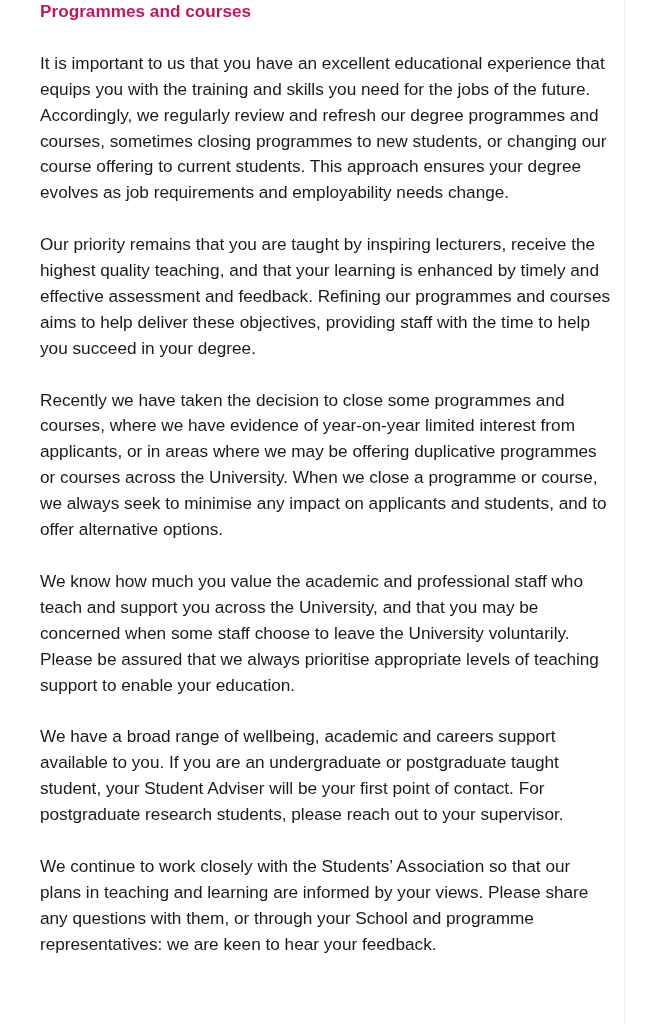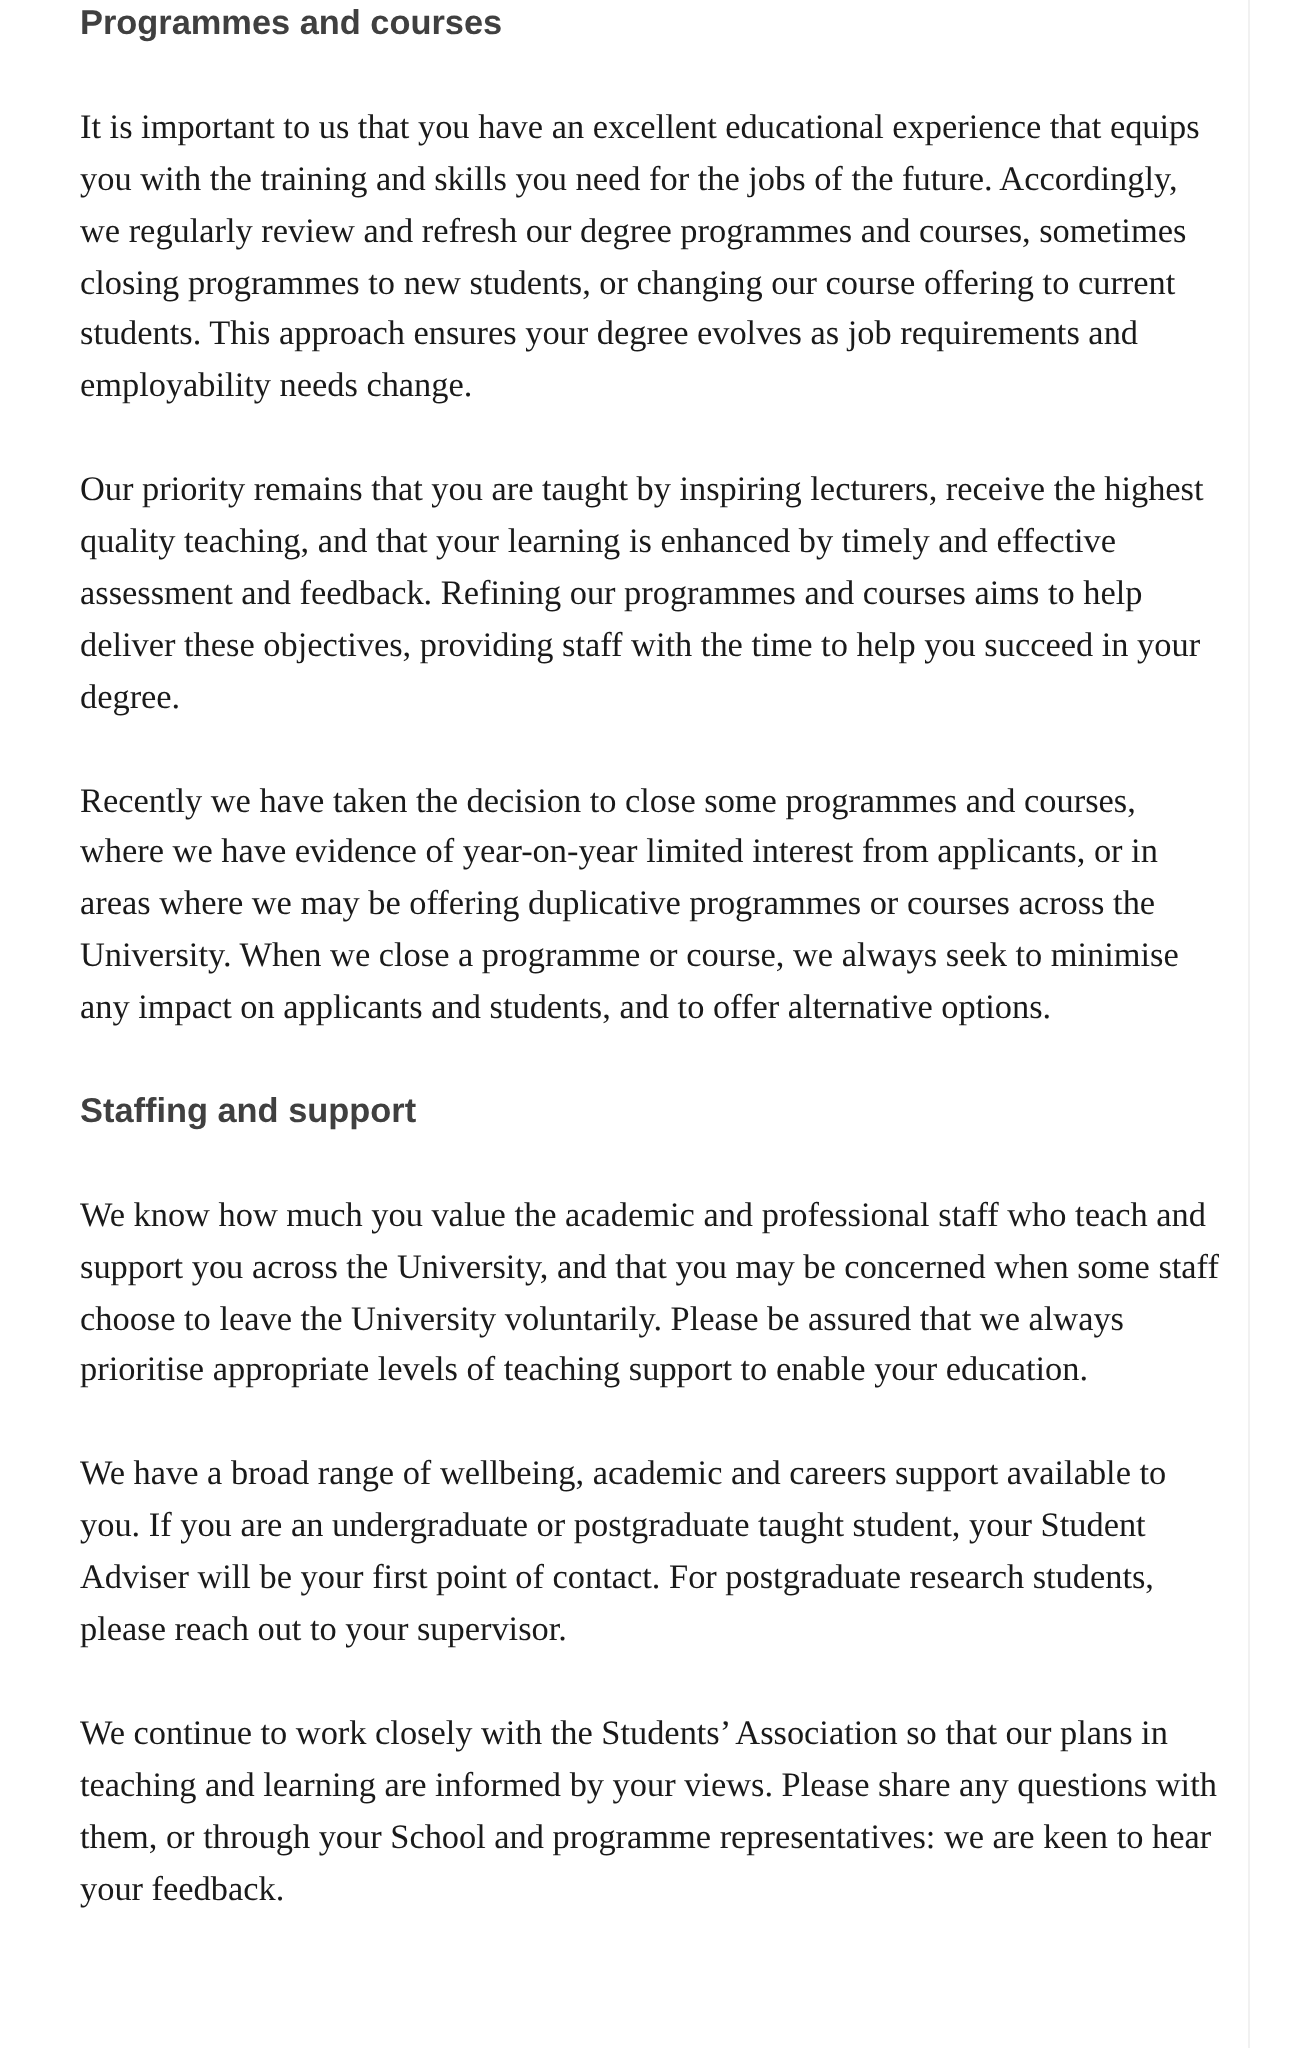--- a/index.html
+++ b/index.html
@@ -30,41 +30,39 @@
       top: -1px;
       width: 572px;
       font-size: 17.2px;
       line-height: 25.9px;
     }
     h2 {
       font-size: 17.2px;
       font-weight: bold;
       margin: 0 0 25.9px 0;
       line-height: 25.9px;
-      color: #404040;
+      color: #be185d;
     }
     p {
       margin: 0 0 25.9px 0;
-      font-family: Liberation Serif, serif;
     }
   </style>
 </head>
 <body>
 
 <div class="page">
   <div class="content">
 
     <section>
       <h2>Programmes and courses</h2>
       <p>It is important to us that you have an excellent educational experience that equips you with the training and skills you need for the jobs of the future. Accordingly, we regularly review and refresh our degree programmes and courses, sometimes closing programmes to new students, or changing our course offering to current students. This approach ensures your degree evolves as job requirements and employability needs change.</p>
       <p>Our priority remains that you are taught by inspiring lecturers, receive the highest quality teaching, and that your learning is enhanced by timely and effective assessment and feedback. Refining our programmes and courses aims to help deliver these objectives, providing staff with the time to help you succeed in your degree.</p>
       <p>Recently we have taken the decision to close some programmes and courses, where we have evidence of year-on-year limited interest from applicants, or in areas where we may be offering duplicative programmes or courses across the University. When we close a programme or course, we always seek to minimise any impact on applicants and students, and to offer alternative options.</p>
     </section>
 
     <section>
-      <h2>Staffing and support</h2>
       <p>We know how much you value the academic and professional staff who teach and support you across the University, and that you may be concerned when some staff choose to leave the University voluntarily. Please be assured that we always prioritise appropriate levels of teaching support to enable your education.</p>
       <p>We have a broad range of wellbeing, academic and careers support available to you. If you are an undergraduate or postgraduate taught student, your Student Adviser will be your first point of contact. For postgraduate research students, please reach out to your supervisor.</p>
       <p>We continue to work closely with the Students’ Association so that our plans in teaching and learning are informed by your views. Please share any questions with them, or through your School and programme representatives: we are keen to hear your feedback.</p>
     </section>
 
   </div>
 </div>
 
 </body></html>

